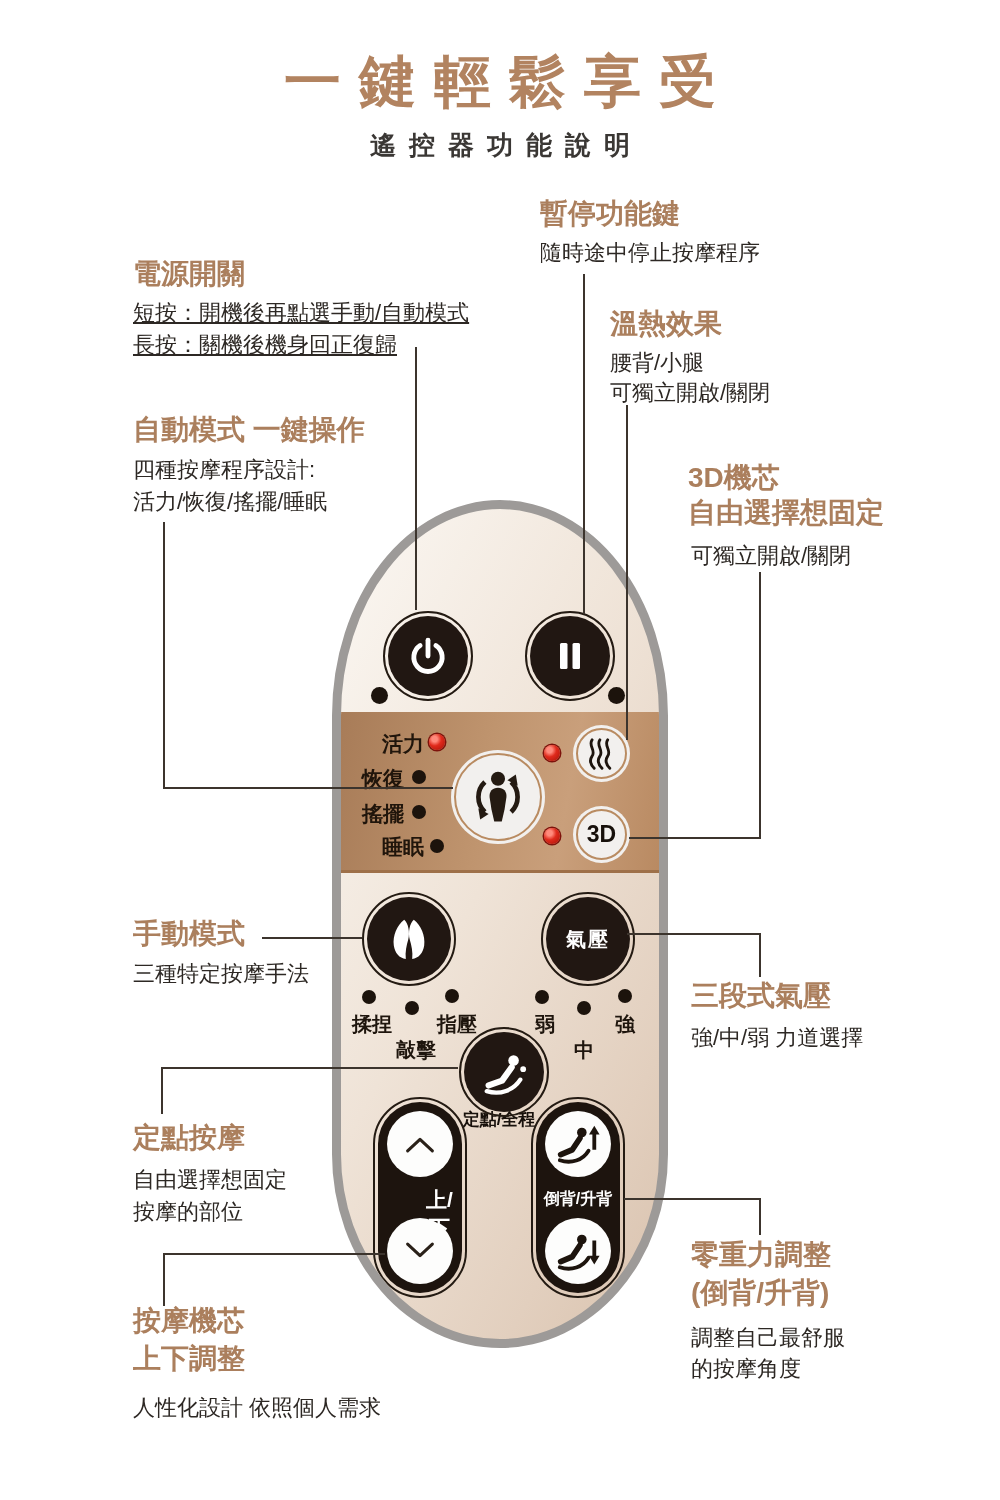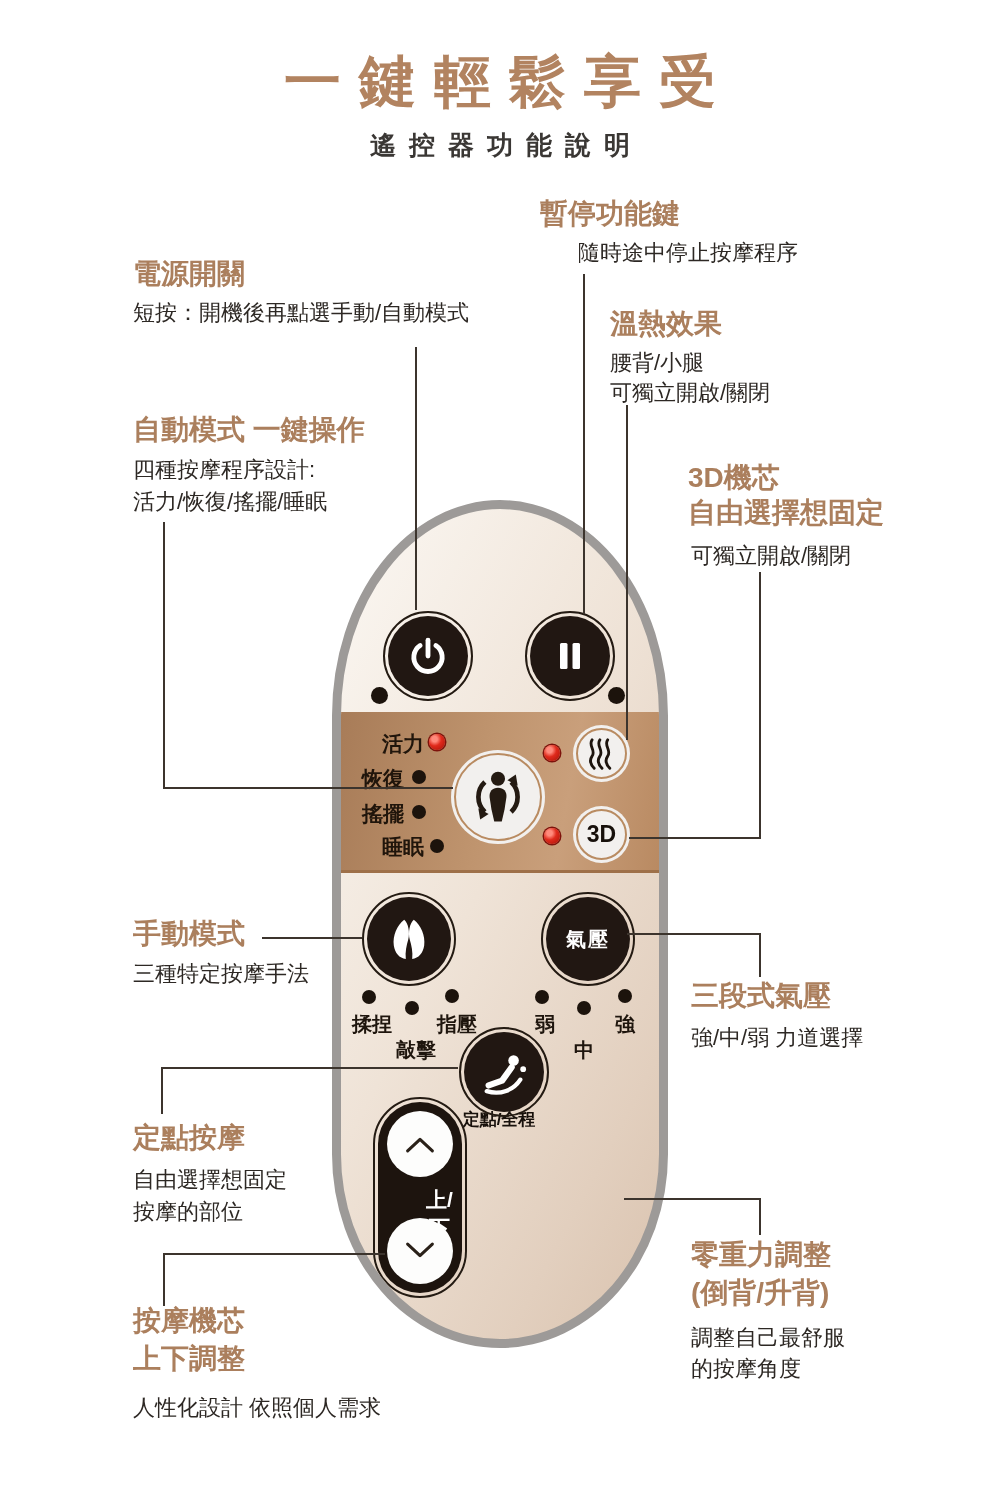--- a/index.html
+++ b/index.html
@@ -51,22 +51,23 @@
   .airtext{color:#fff;font-size:20px;font-weight:700;letter-spacing:2px;}
   .threed-text{font-size:23px;font-weight:800;color:#17100b;z-index:1;}
 </style>
 </head>
 <body>
 
 <div class="abs page-title">一鍵輕鬆享受</div>
 <div class="abs page-subtitle">遙控器功能說明</div>
 
 <div class="abs hd" style="left:133px;top:256px;">電源開關</div>
-<div class="abs bd" style="left:133px;top:297px;">
+<div class="abs bd" style="left:133px;top:297px;text-decoration:underline;">
   <div>短按：開機後再點選手動/自動模式</div>
+  <div>長按：關機後機身回正復歸</div>
 </div>
 
 <div class="abs hd" style="left:133px;top:412px;">自動模式 一鍵操作</div>
 <div class="abs bd" style="left:133px;top:454px;">
   <div>四種按摩程序設計:</div>
   <div>活力/恢復/搖擺/睡眠</div>
 </div>
 
 <div class="abs hd" style="left:133px;top:916px;">手動模式</div>
 <div class="abs bd" style="left:133px;top:958px;">三種特定按摩手法</div>
@@ -77,21 +78,21 @@
   <div>按摩的部位</div>
 </div>
 
 <div class="abs hd" style="left:133px;top:1302px;line-height:38px;">
   <div>按摩機芯</div>
   <div>上下調整</div>
 </div>
 <div class="abs bd" style="left:133px;top:1392px;">人性化設計 依照個人需求</div>
 
 <div class="abs hd" style="left:540px;top:196px;">暫停功能鍵</div>
-<div class="abs bd" style="left:540px;top:237px;margin-left:38px;">隨時途中停止按摩程序</div>
+<div class="abs bd" style="left:540px;top:237px;">隨時途中停止按摩程序</div>
 
 <div class="abs hd" style="left:610px;top:306px;">溫熱效果</div>
 <div class="abs bd" style="left:610px;top:348px;line-height:30px;">
   <div>腰背/小腿</div>
   <div>可獨立開啟/關閉</div>
 </div>
 
 <div class="abs hd" style="left:688px;top:460px;line-height:35px;">
   <div>3D機芯</div>
   <div>自由選擇想固定</div>
@@ -224,20 +225,43 @@
       </div>
       <div class="pill-label" style="top:84px;font-size:21px;padding-left:39px;">上/下</div>
       <div class="wcircle" style="left:9px;top:116px;">
         <svg width="44" height="34" viewBox="0 0 56 44">
           <polyline points="12,13 28,28 44,13" stroke="#2a2119" stroke-width="4" fill="none" stroke-linecap="round" stroke-linejoin="round"></polyline>
         </svg>
       </div>
     </div>
   </div>
 
+  <div class="abs pillwrap" style="left:190px;top:588px;">
+    <div class="pill">
+      <div class="wcircle" style="left:9px;top:9px;">
+        <svg width="46" height="46" viewBox="0 0 48 48">
+          <circle cx="28" cy="12" r="5" fill="#1d140d"></circle>
+          <path d="M26 18 L18 30 L6 35" stroke="#1d140d" stroke-width="6" fill="none" stroke-linecap="round" stroke-linejoin="round"></path>
+          <path d="M5 41 C17 45 29 41 35 31" stroke="#1d140d" stroke-width="4" fill="none" stroke-linecap="round"></path>
+          <path d="M41 30 V13" stroke="#1d140d" stroke-width="4" fill="none"></path>
+          <path d="M41 5 L35.5 14 H46.5 Z" fill="#1d140d"></path>
+        </svg>
+      </div>
+      <div class="pill-label" style="top:87px;font-size:16px;">倒背/升背</div>
+      <div class="wcircle" style="left:9px;top:116px;">
+        <svg width="46" height="46" viewBox="0 0 48 48">
+          <circle cx="28" cy="12" r="5" fill="#1d140d"></circle>
+          <path d="M26 18 L18 30 L6 35" stroke="#1d140d" stroke-width="6" fill="none" stroke-linecap="round" stroke-linejoin="round"></path>
+          <path d="M5 41 C17 45 29 41 35 31" stroke="#1d140d" stroke-width="4" fill="none" stroke-linecap="round"></path>
+          <path d="M41 13 V30" stroke="#1d140d" stroke-width="4" fill="none"></path>
+          <path d="M41 38 L35.5 29 H46.5 Z" fill="#1d140d"></path>
+        </svg>
+      </div>
+    </div>
+  </div>
 </div>
 
 <div class="abs line vl" style="left:415px;top:347px;height:263px;"></div>
 <div class="abs line vl" style="left:583px;top:274px;height:340px;"></div>
 <div class="abs line vl" style="left:626px;top:405px;height:335px;"></div>
 <div class="abs line vl" style="left:163px;top:522px;height:267px;"></div>
 <div class="abs line hl" style="left:163px;top:787px;width:290px;"></div>
 <div class="abs line vl" style="left:759px;top:572px;height:267px;"></div>
 <div class="abs line hl" style="left:629px;top:837px;width:132px;"></div>
 <div class="abs line hl" style="left:262px;top:937px;width:100px;"></div>

